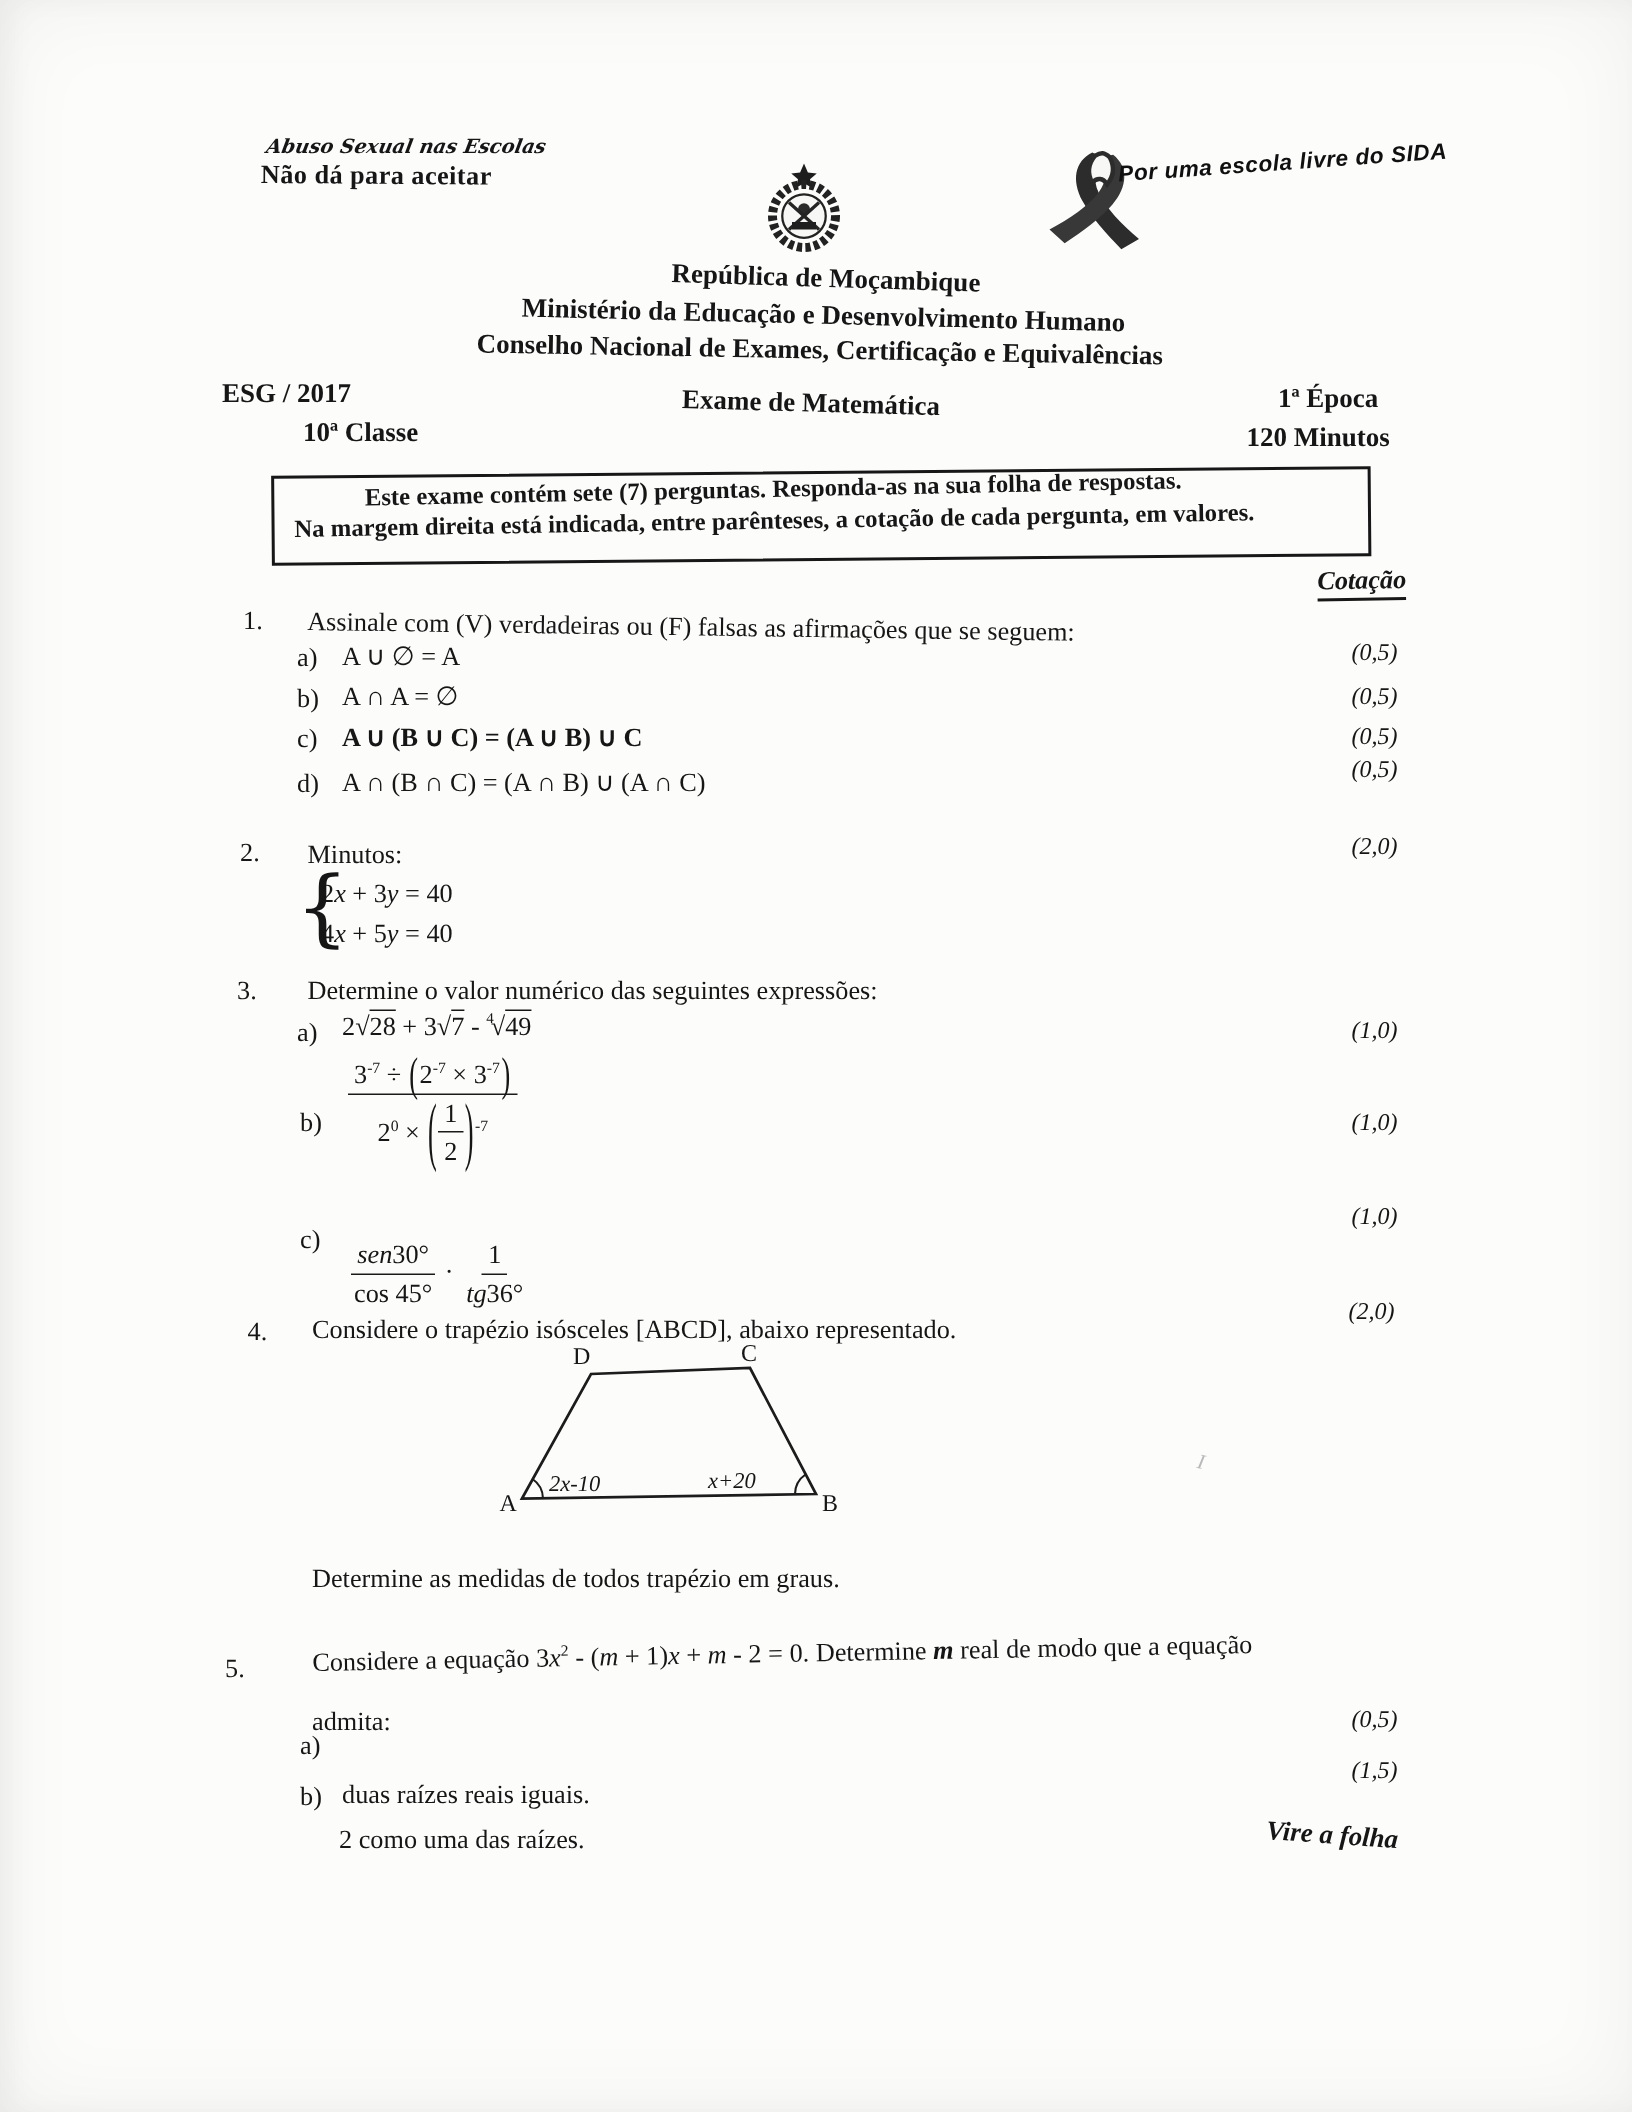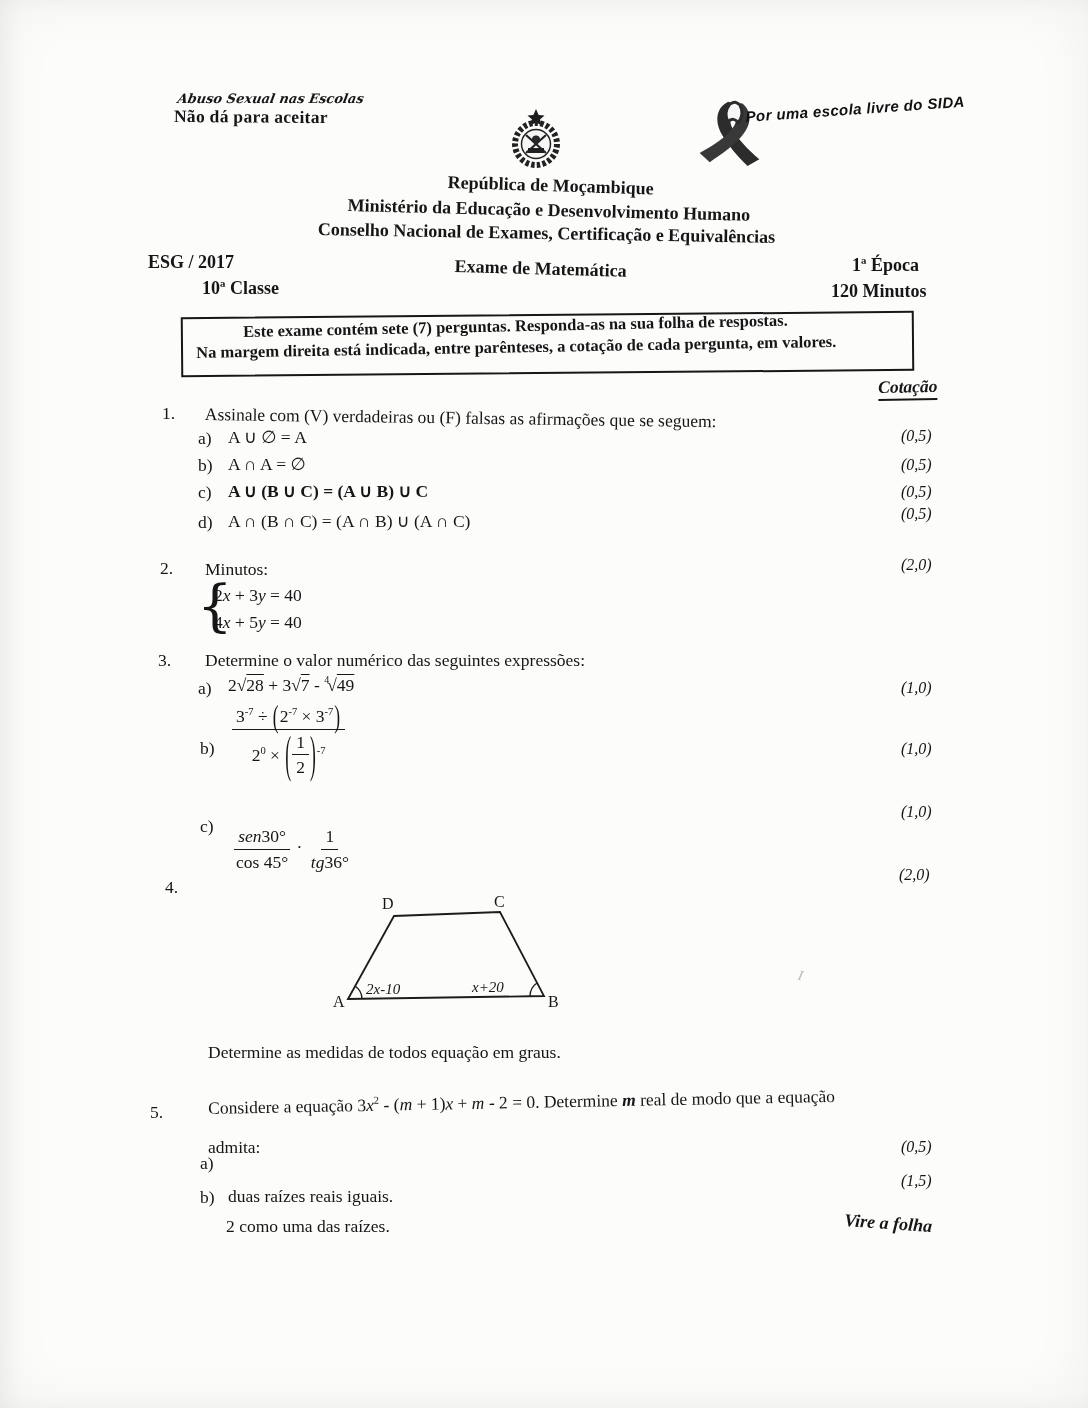--- a/index.html
+++ b/index.html
@@ -129,35 +129,36 @@
   <div class="abs math" style="left:232px;top:798px;margin-top:28px;"><span class="frac">
         <span class="num"><span class="it">sen</span><span>30°</span></span>
         <span class="den"><span>cos 45°</span></span>
       </span><span> · </span><span class="frac">
         <span class="num"><span>1</span></span>
         <span class="den"><span class="it">tg</span><span>36°</span></span>
       </span></div>
   <div class="abs score" style="left:901px;top:803px;">(1,0)</div>
 
   <div class="abs qnum" style="left:165px;top:877px;">4.</div>
+  <div class="abs qtext" style="left:208px;top:876px;">Considere o trapézio isósceles [ABCD], abaixo representado.</div>
   <div class="abs score" style="left:899px;top:866px;">(2,0)</div>
 
   <svg class="abs" style="left:332px;top:895px;" width="240" height="120" viewBox="0 0 240 120">
     <path d="M16 104 L62 21 L168 17 L212 101 Z" fill="none" stroke="#1c1c1c" stroke-width="1.8"></path>
     <path d="M30 104 A16 16 0 0 0 23 91" fill="none" stroke="#1c1c1c" stroke-width="1.4"></path>
     <path d="M198 101 A16 16 0 0 1 205 88" fill="none" stroke="#1c1c1c" stroke-width="1.4"></path>
     <text x="50" y="14" font-size="16" fill="#161616">D</text>
     <text x="162" y="12" font-size="16" fill="#161616">C</text>
     <text x="1" y="112" font-size="16" fill="#161616">A</text>
     <text x="216" y="112" font-size="16" fill="#161616">B</text>
     <text x="34" y="99" font-size="15" font-style="italic" fill="#161616">2x-10</text>
     <text x="140" y="97" font-size="15" font-style="italic" fill="#161616">x+20</text>
   </svg>
 
-  <div class="abs qtext" style="left:208px;top:1042px;">Determine as medidas de todos equação em graus.</div>
+  <div class="abs qtext" style="left:208px;top:1042px;">Determine as medidas de todos trapézio em graus.</div>
 
   <div class="smudge" style="left:798px;top:968px;transform:rotate(12deg);">I</div>
 
   <div class="abs qnum" style="left:150px;top:1102px;">5.</div>
   <div class="abs qtext" style="left:208px;top:1098px;transform:rotate(-1.1deg);"><span>Considere a equação </span><span class="math"><span>3</span><span class="it">x</span><sup class="s">2</sup><span> - (</span><span class="it">m</span><span> + 1)</span><span class="it">x</span><span> + </span><span class="it">m</span><span> - 2 = 0</span></span><span>. Determine </span><span class="b it">m</span><span> real de modo que a equação</span></div>
   <div class="abs qtext" style="left:208px;top:1137px;">admita:</div>
 
   <div class="abs qtext" style="left:200px;top:1153px;">a)</div>
   <div class="abs qtext" style="left:226px;top:1216px;">2 como uma das raízes.</div>
   <div class="abs score" style="left:901px;top:1138px;">(0,5)</div>

